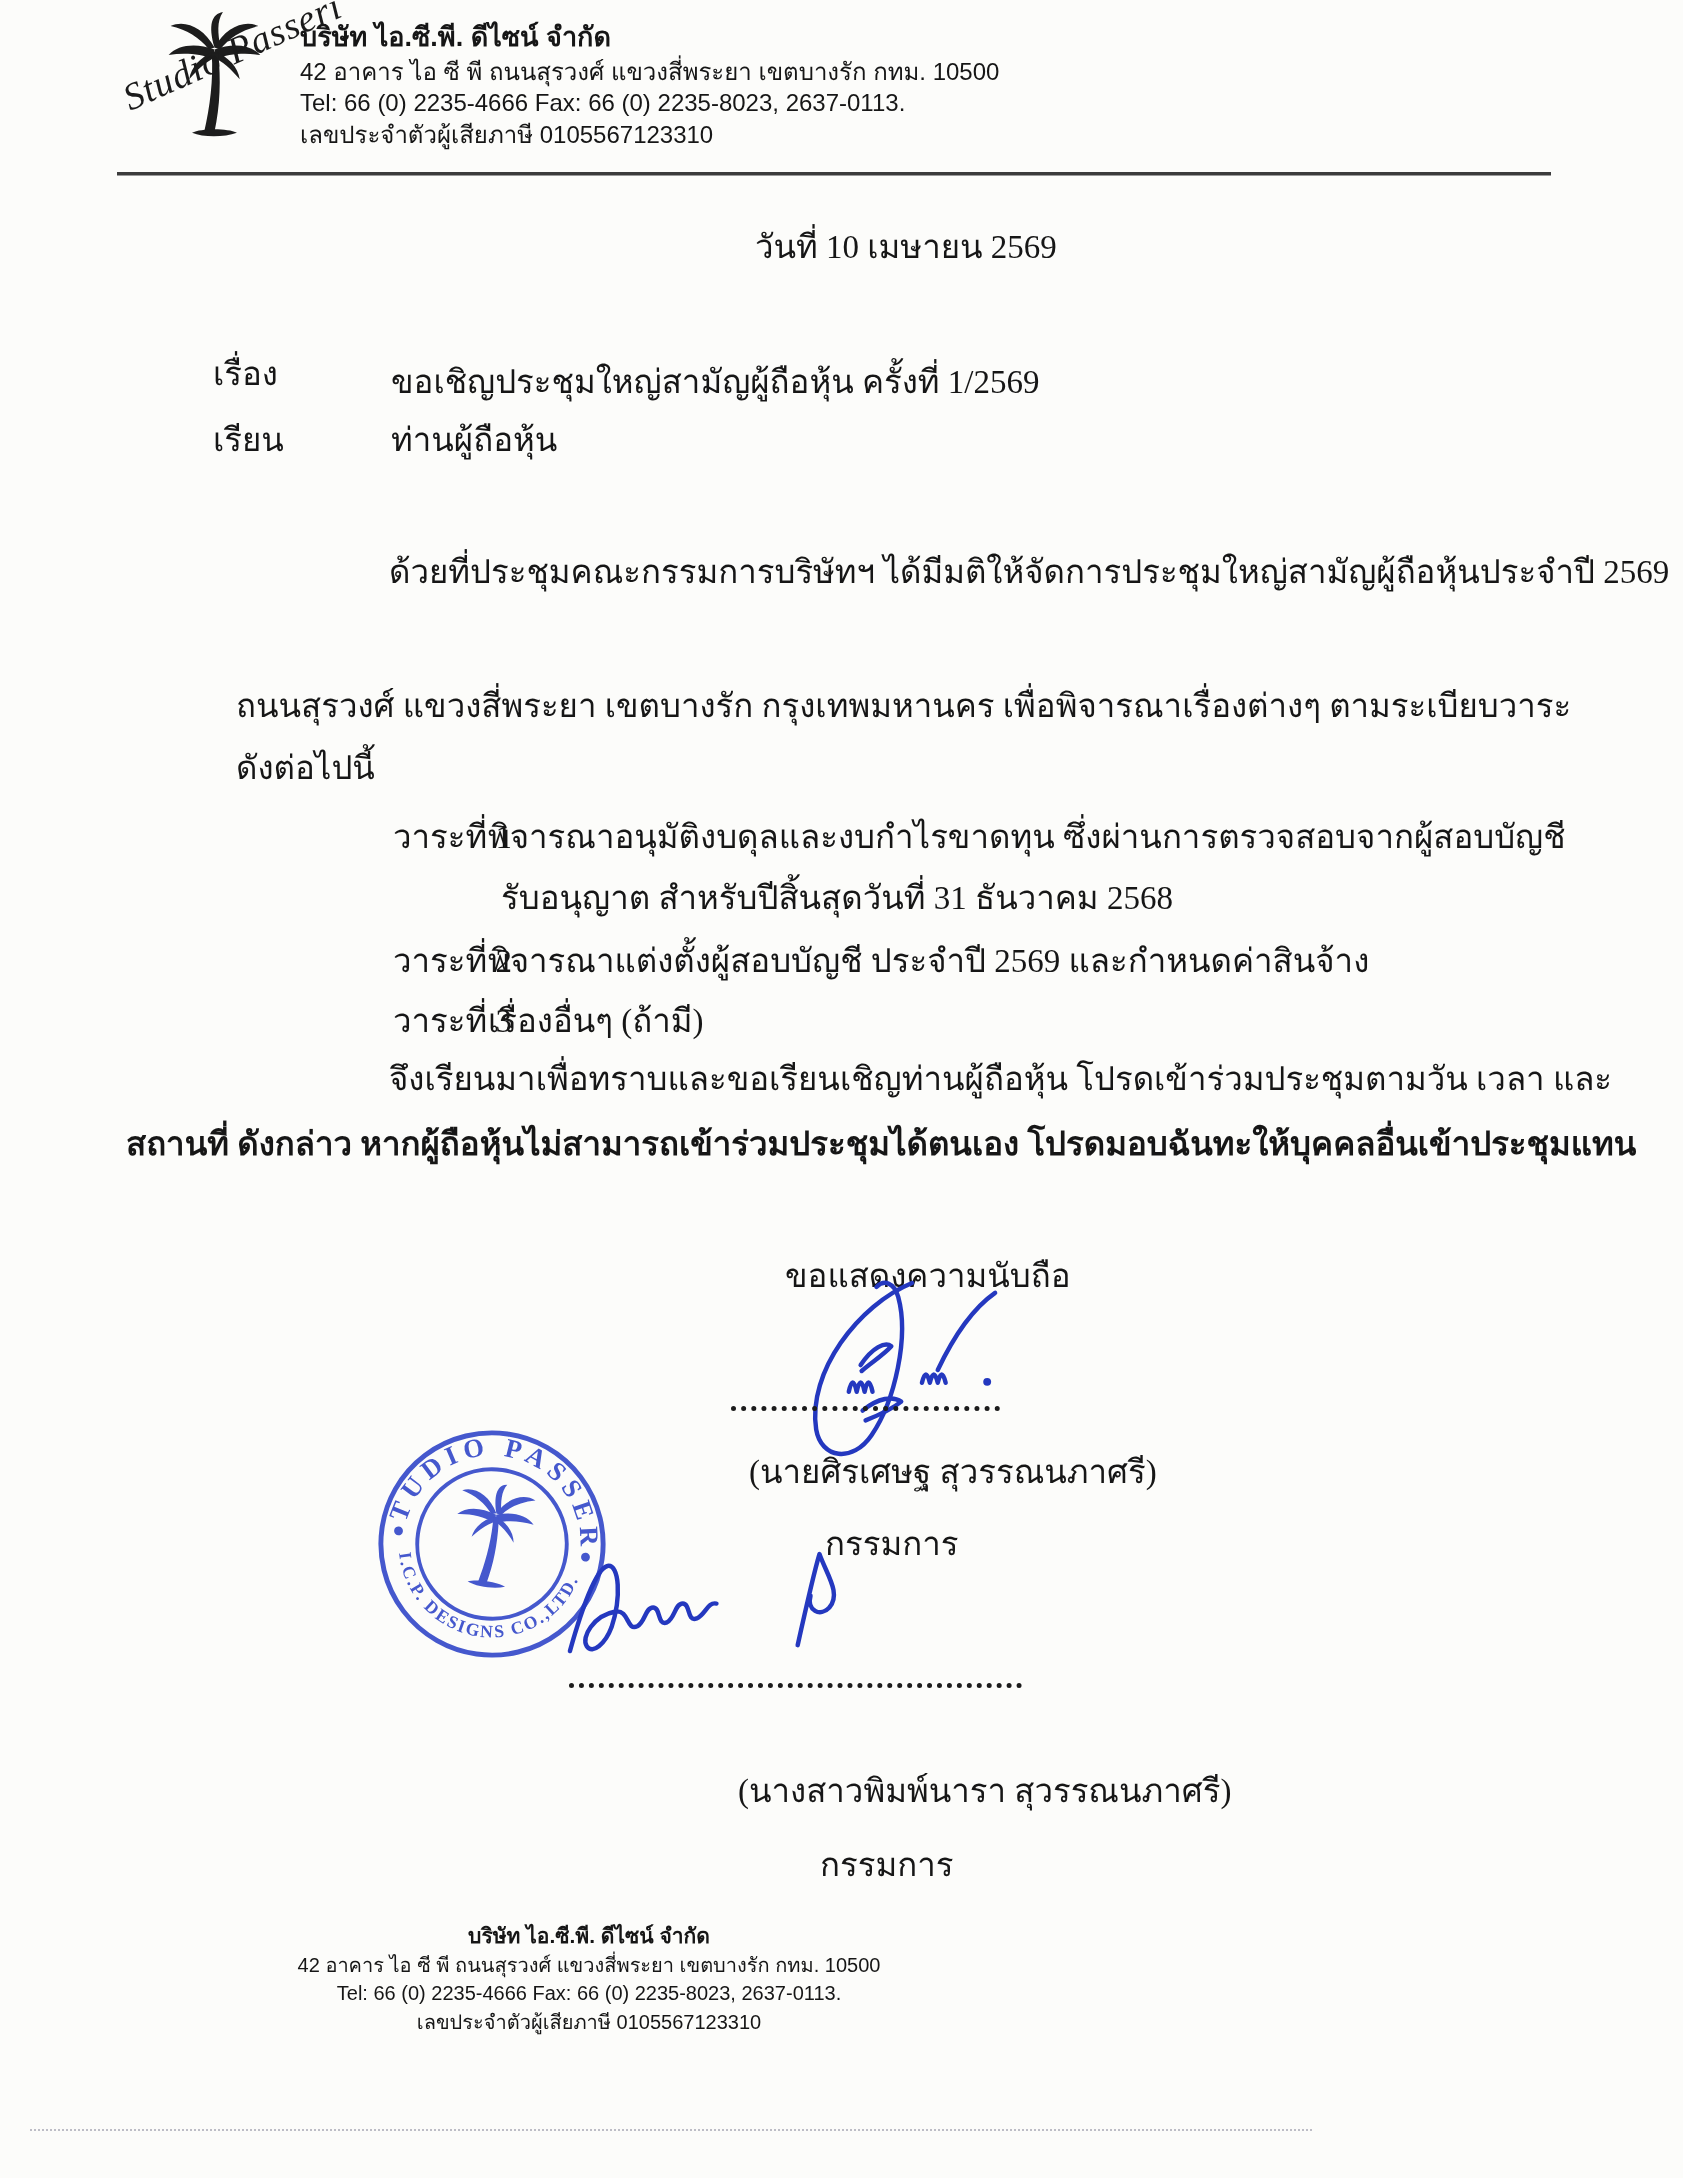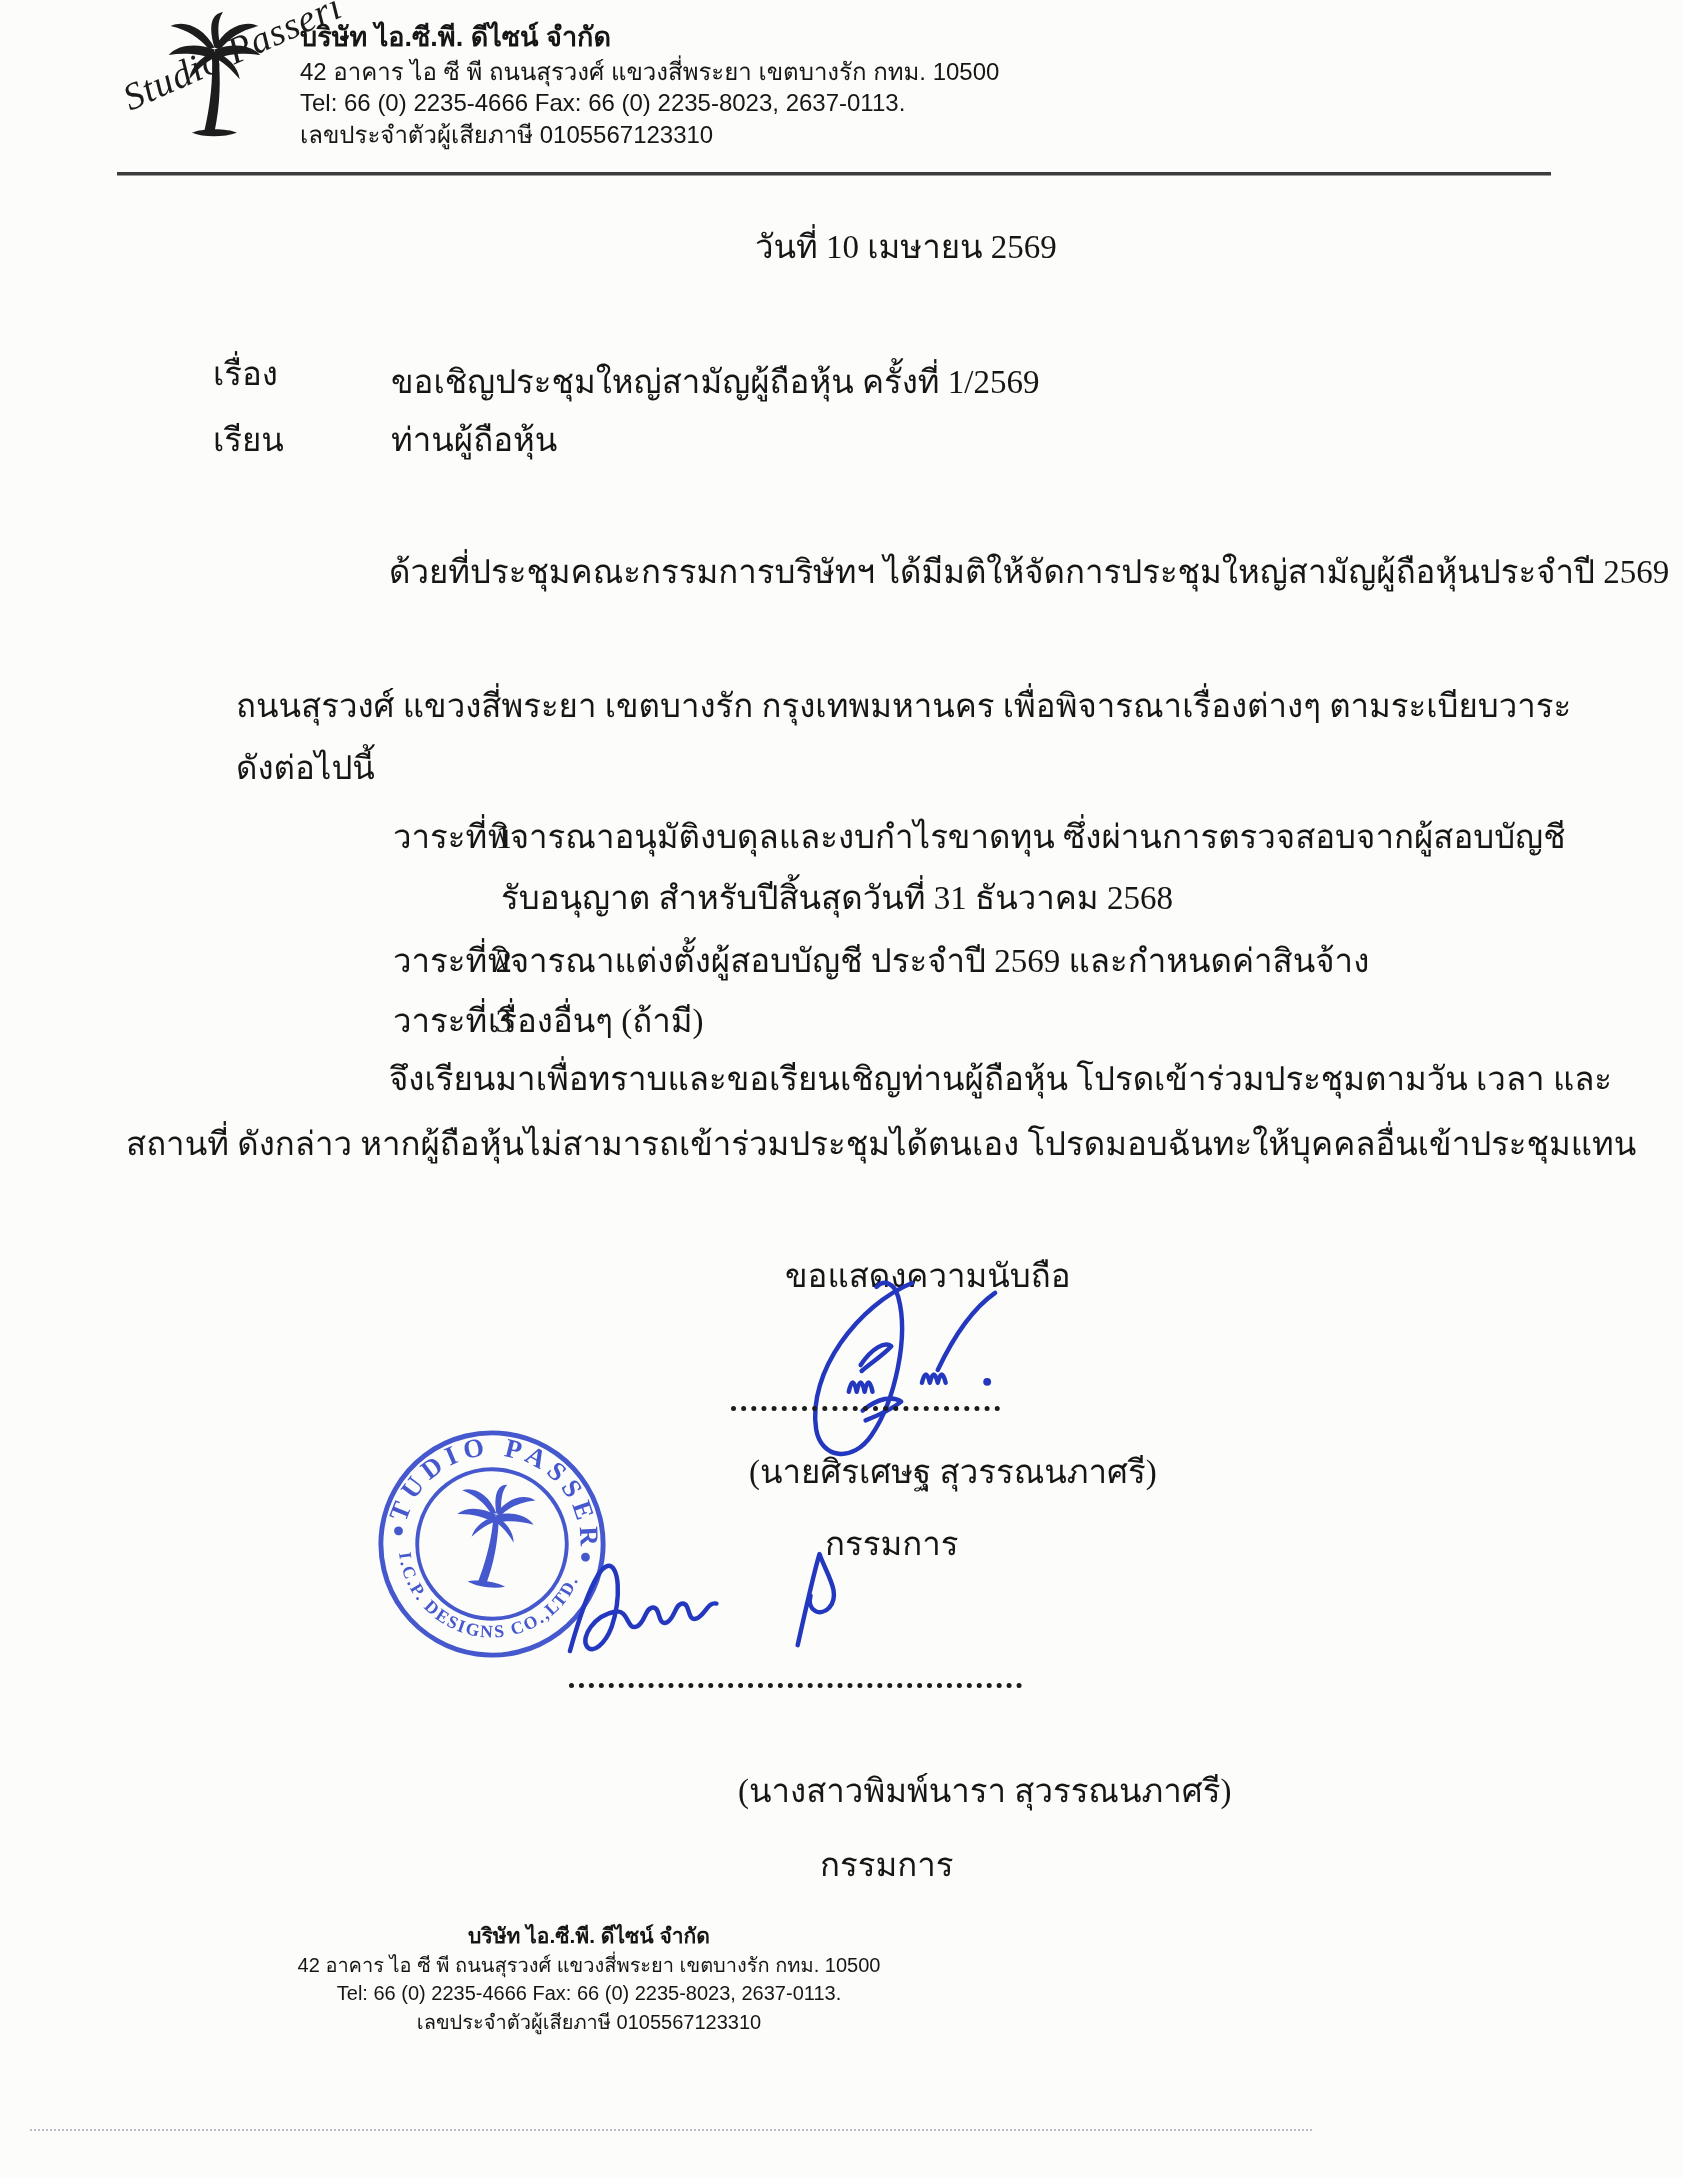--- a/index.html
+++ b/index.html
@@ -91,21 +91,21 @@
 
   <div class="abs t31" style="left:393px;top:810px;">วาระที่ 1</div>
   <div class="abs t31" style="left:488px;top:810px;">พิจารณาอนุมัติงบดุลและงบกำไรขาดทุน ซึ่งผ่านการตรวจสอบจากผู้สอบบัญชี</div>
   <div class="abs t31" style="left:501px;top:871px;">รับอนุญาต สำหรับปีสิ้นสุดวันที่ 31 ธันวาคม 2568</div>
   <div class="abs t31" style="left:393px;top:934px;">วาระที่ 2</div>
   <div class="abs t31" style="left:488px;top:934px;">พิจารณาแต่งตั้งผู้สอบบัญชี ประจำปี 2569 และกำหนดค่าสินจ้าง</div>
   <div class="abs t31" style="left:393px;top:994px;">วาระที่ 3</div>
   <div class="abs t31" style="left:488px;top:994px;">เรื่องอื่นๆ (ถ้ามี)</div>
 
   <div class="abs t31" style="left:389px;top:1052px;">จึงเรียนมาเพื่อทราบและขอเรียนเชิญท่านผู้ถือหุ้น โปรดเข้าร่วมประชุมตามวัน เวลา และ</div>
-  <div class="abs t31" style="left:126px;top:1117px;">สถานที่ ดังกล่าว หากผู้ถือหุ้นไม่สามารถเข้าร่วมประชุมได้ตนเอง โปรดมอบฉันทะให้บุคคลอื่นเข้าประชุมแทน</div>
+  <div class="abs t31" style="left:126px;top:1117px;font-weight:bold;">สถานที่ ดังกล่าว หากผู้ถือหุ้นไม่สามารถเข้าร่วมประชุมได้ตนเอง โปรดมอบฉันทะให้บุคคลอื่นเข้าประชุมแทน</div>
 
   <div class="abs t31" style="left:785px;top:1249px;">ขอแสดงความนับถือ</div>
 
   <svg class="abs" style="left:744px;top:1271px;" width="259" height="198" viewBox="0 0 262 200">
     <g fill="none" stroke="#2438bf" stroke-width="4.5" stroke-linecap="round" stroke-linejoin="round">
       <path d="M170,12 C116,34 64,102 73,160 C78,190 110,194 129,166 C153,131 167,66 156,26 C152,12 142,8 134,16"></path>
       <path d="M118,95 C130,77 143,71 149,76 C141,85 128,93 119,101"></path>
       <path d="M106,122 q4,-19 8,0 q4,-19 8,0 q4,-19 8,0"></path>
       <path d="M120,141 C136,128 151,126 159,132 C148,141 133,147 123,151"></path>
       <path d="M196,100 C214,62 234,36 254,22"></path>

